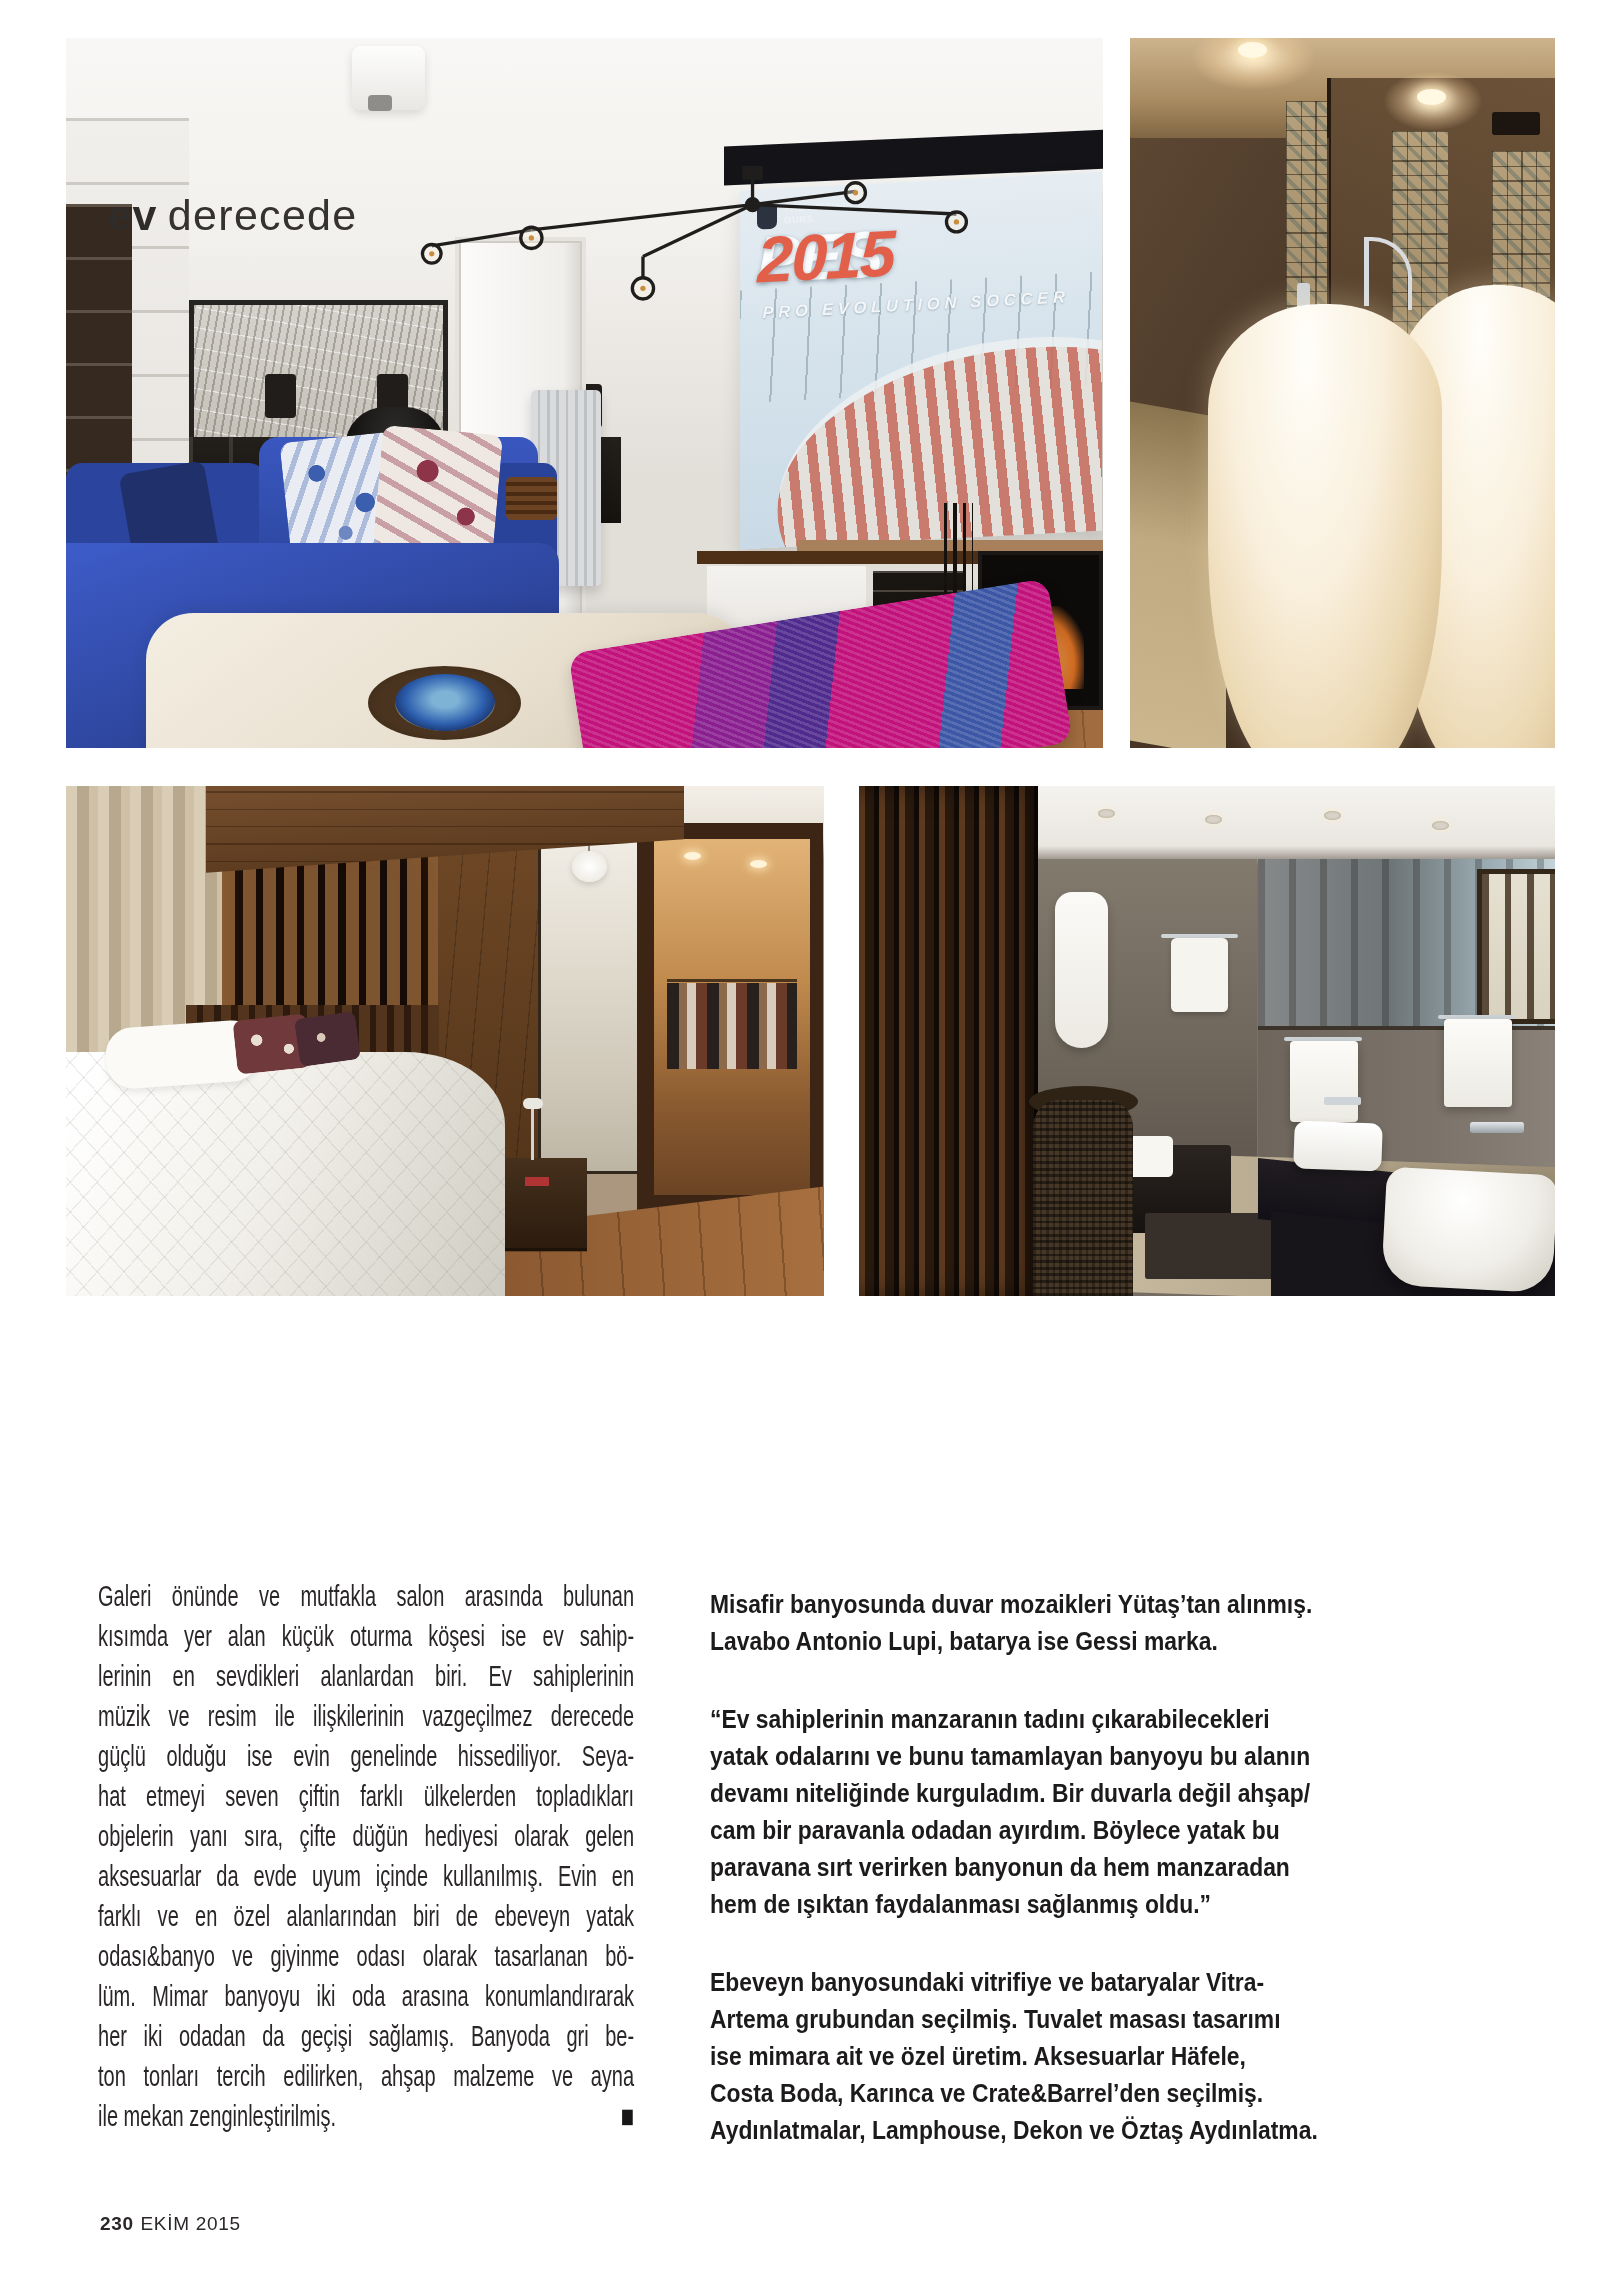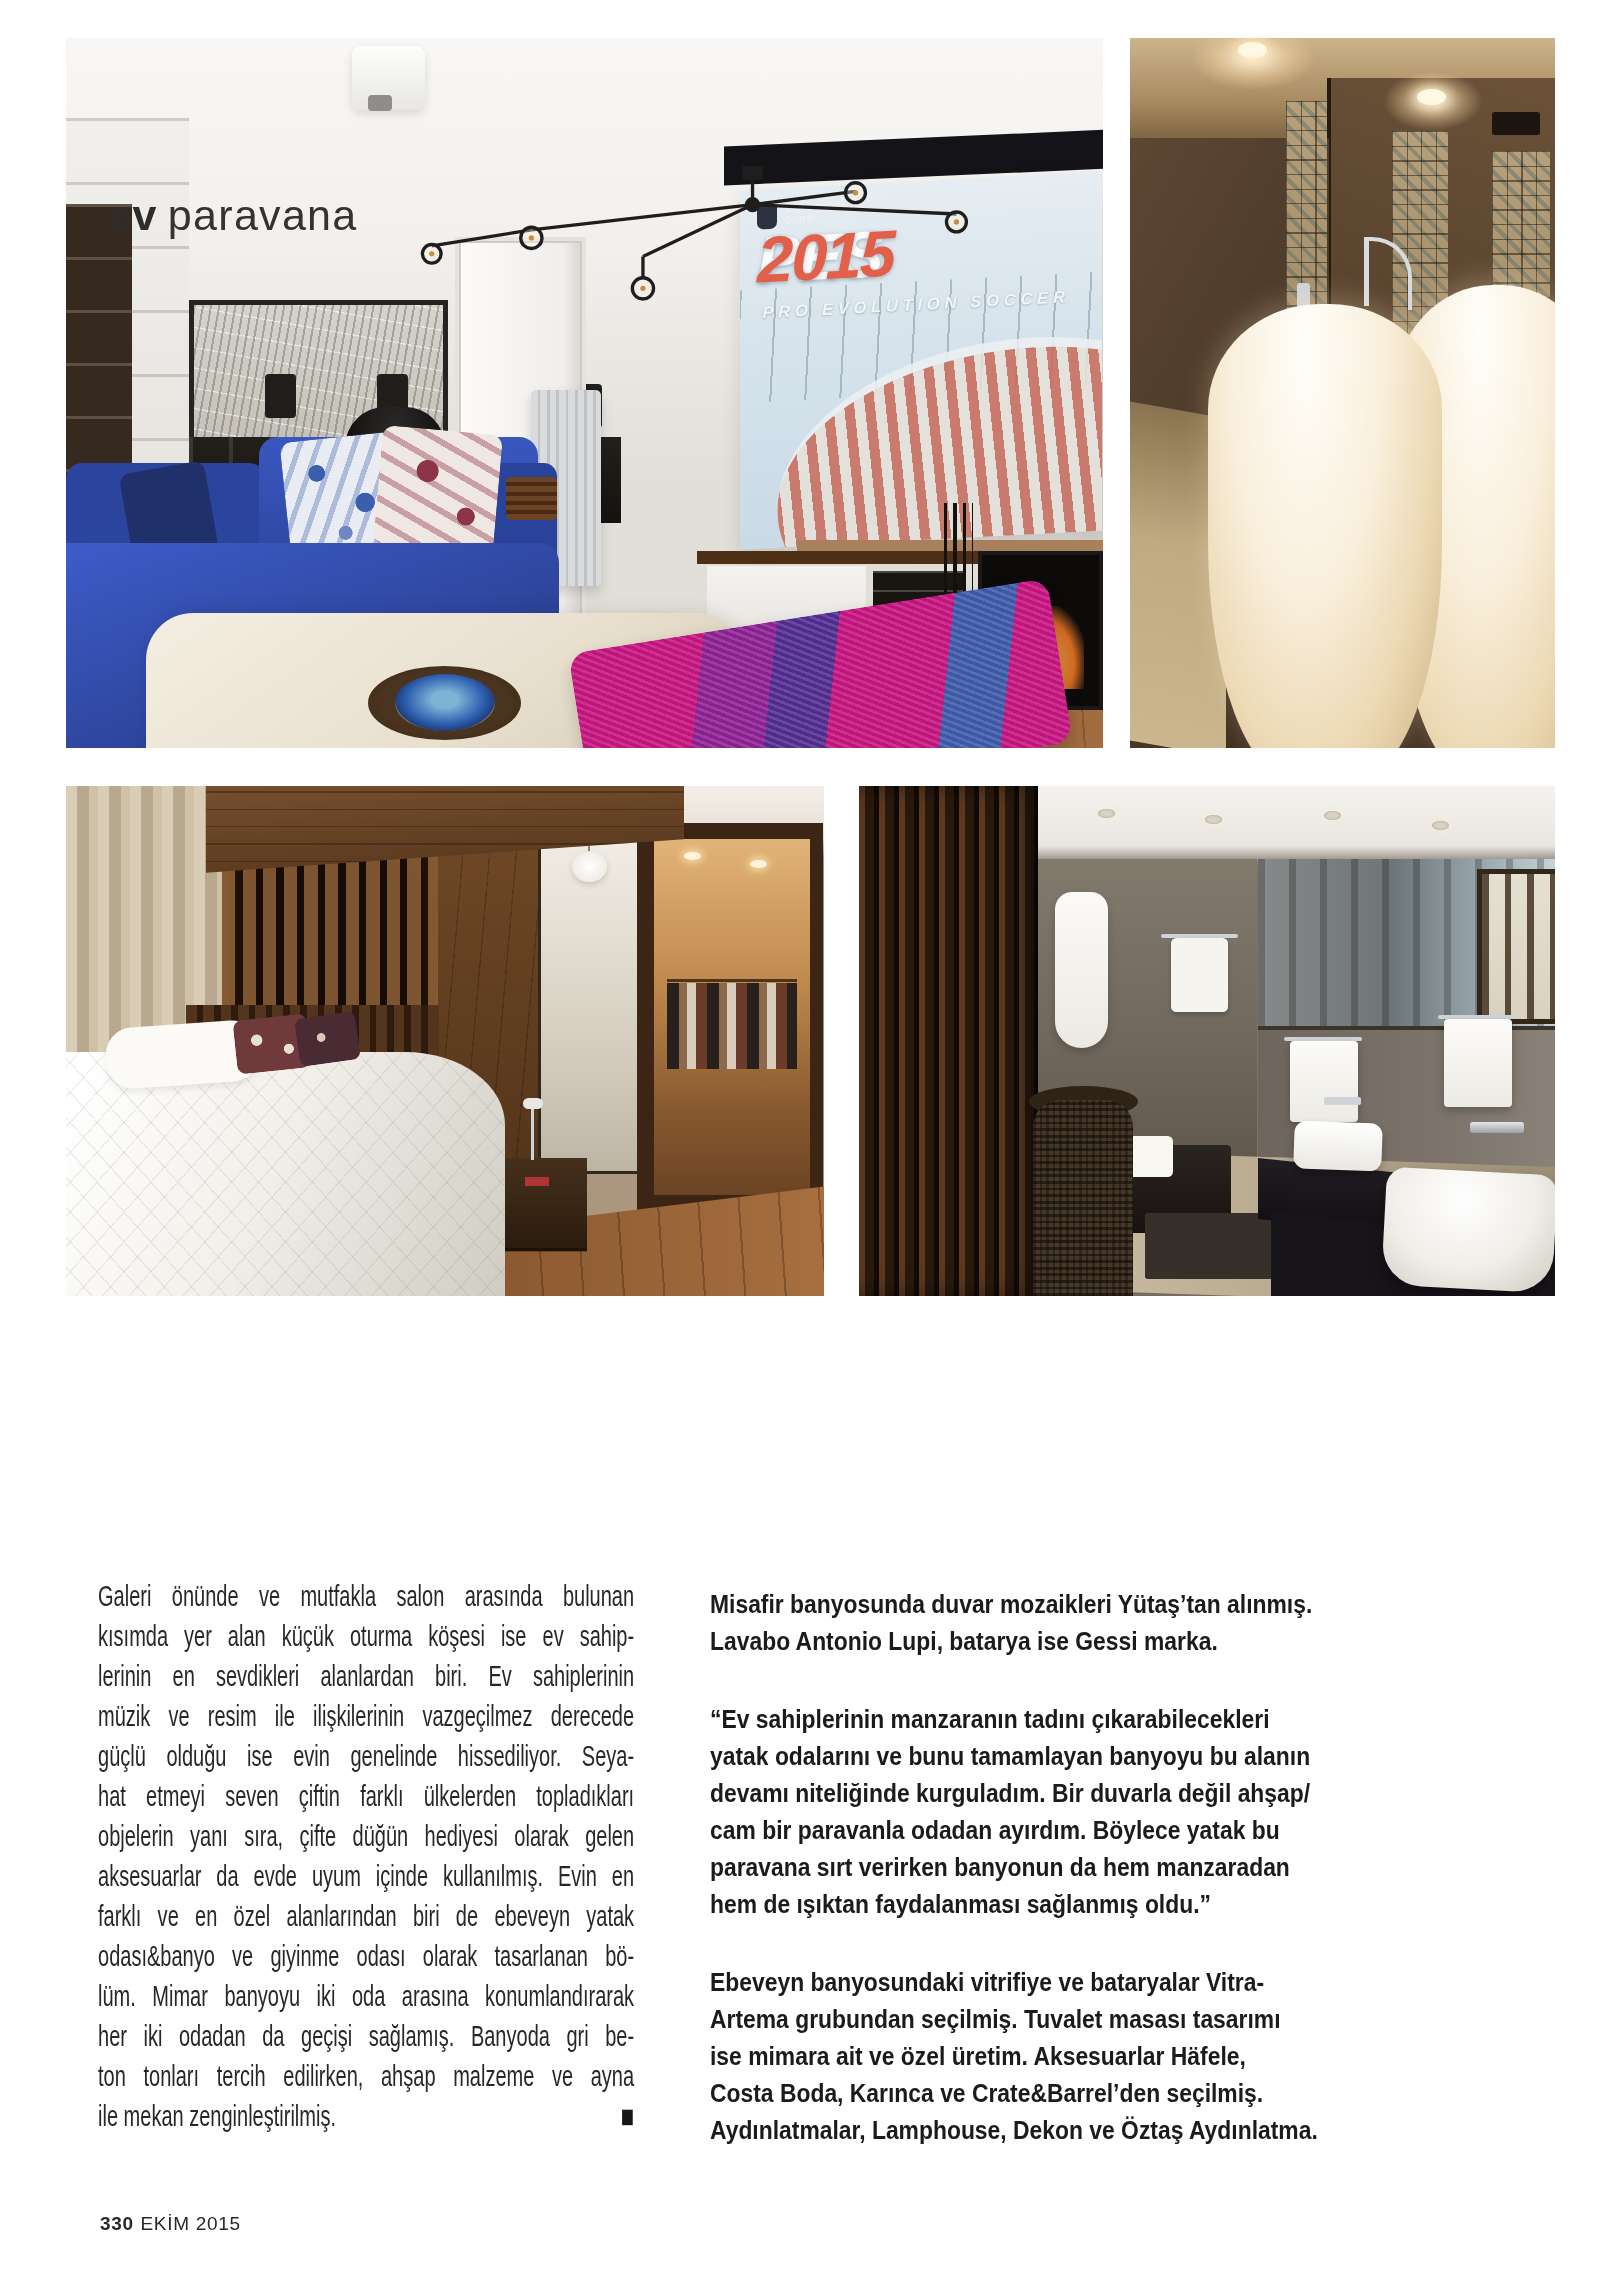--- a/index.html
+++ b/index.html
@@ -397,21 +397,21 @@
     <div class="mb-rail3"></div>
     <div class="mb-towel2"></div>
     <div class="mb-counter"></div>
     <div class="mb-cabinet"></div>
     <div class="mb-fauc1"></div>
     <div class="mb-sink1"></div>
     <div class="mb-fauc2"></div>
     <div class="mb-sink2"></div>
   </div>
 
-  <div class="abs logo"><span class="logo-bold">ev</span><span class="logo-light">paravana</span></div>
+  <div class="abs logo"><span class="logo-bold">ev</span><span class="logo-light">derecede</span></div>
 
   <svg class="abs lampsvg" width="704" height="173" viewBox="0 0 1060 260">
     <g stroke="#1f1e1c" stroke-width="5" fill="none">
       <rect x="700" y="0" width="26" height="18" fill="#1f1e1c"></rect>
       <line x1="713" y1="18" x2="713" y2="58"></line>
       <line x1="713" y1="58" x2="380" y2="96"></line>
       <line x1="713" y1="58" x2="548" y2="136"></line>
       <line x1="713" y1="58" x2="868" y2="38"></line>
       <line x1="713" y1="58" x2="1020" y2="72"></line>
       <line x1="380" y1="96" x2="230" y2="120"></line>
@@ -471,17 +471,17 @@
     <div class="rc-para">
         <div class="tline">Ebeveyn banyosundaki vitrifiye ve bataryalar Vitra-</div>
         <div class="tline">Artema grubundan seçilmiş. Tuvalet masası tasarımı</div>
         <div class="tline">ise mimara ait ve özel üretim. Aksesuarlar Häfele,</div>
         <div class="tline">Costa Boda, Karınca ve Crate&amp;Barrel’den seçilmiş.</div>
         <div class="tline">Aydınlatmalar, Lamphouse, Dekon ve Öztaş Aydınlatma.</div>
       </div>
   </div>
 
   <div class="abs footer">
-    <span class="footer-num">330</span><span>EKİM 2015</span>
+    <span class="footer-num">230</span><span>EKİM 2015</span>
   </div>
 
 </div>
 
 
 </body></html>

